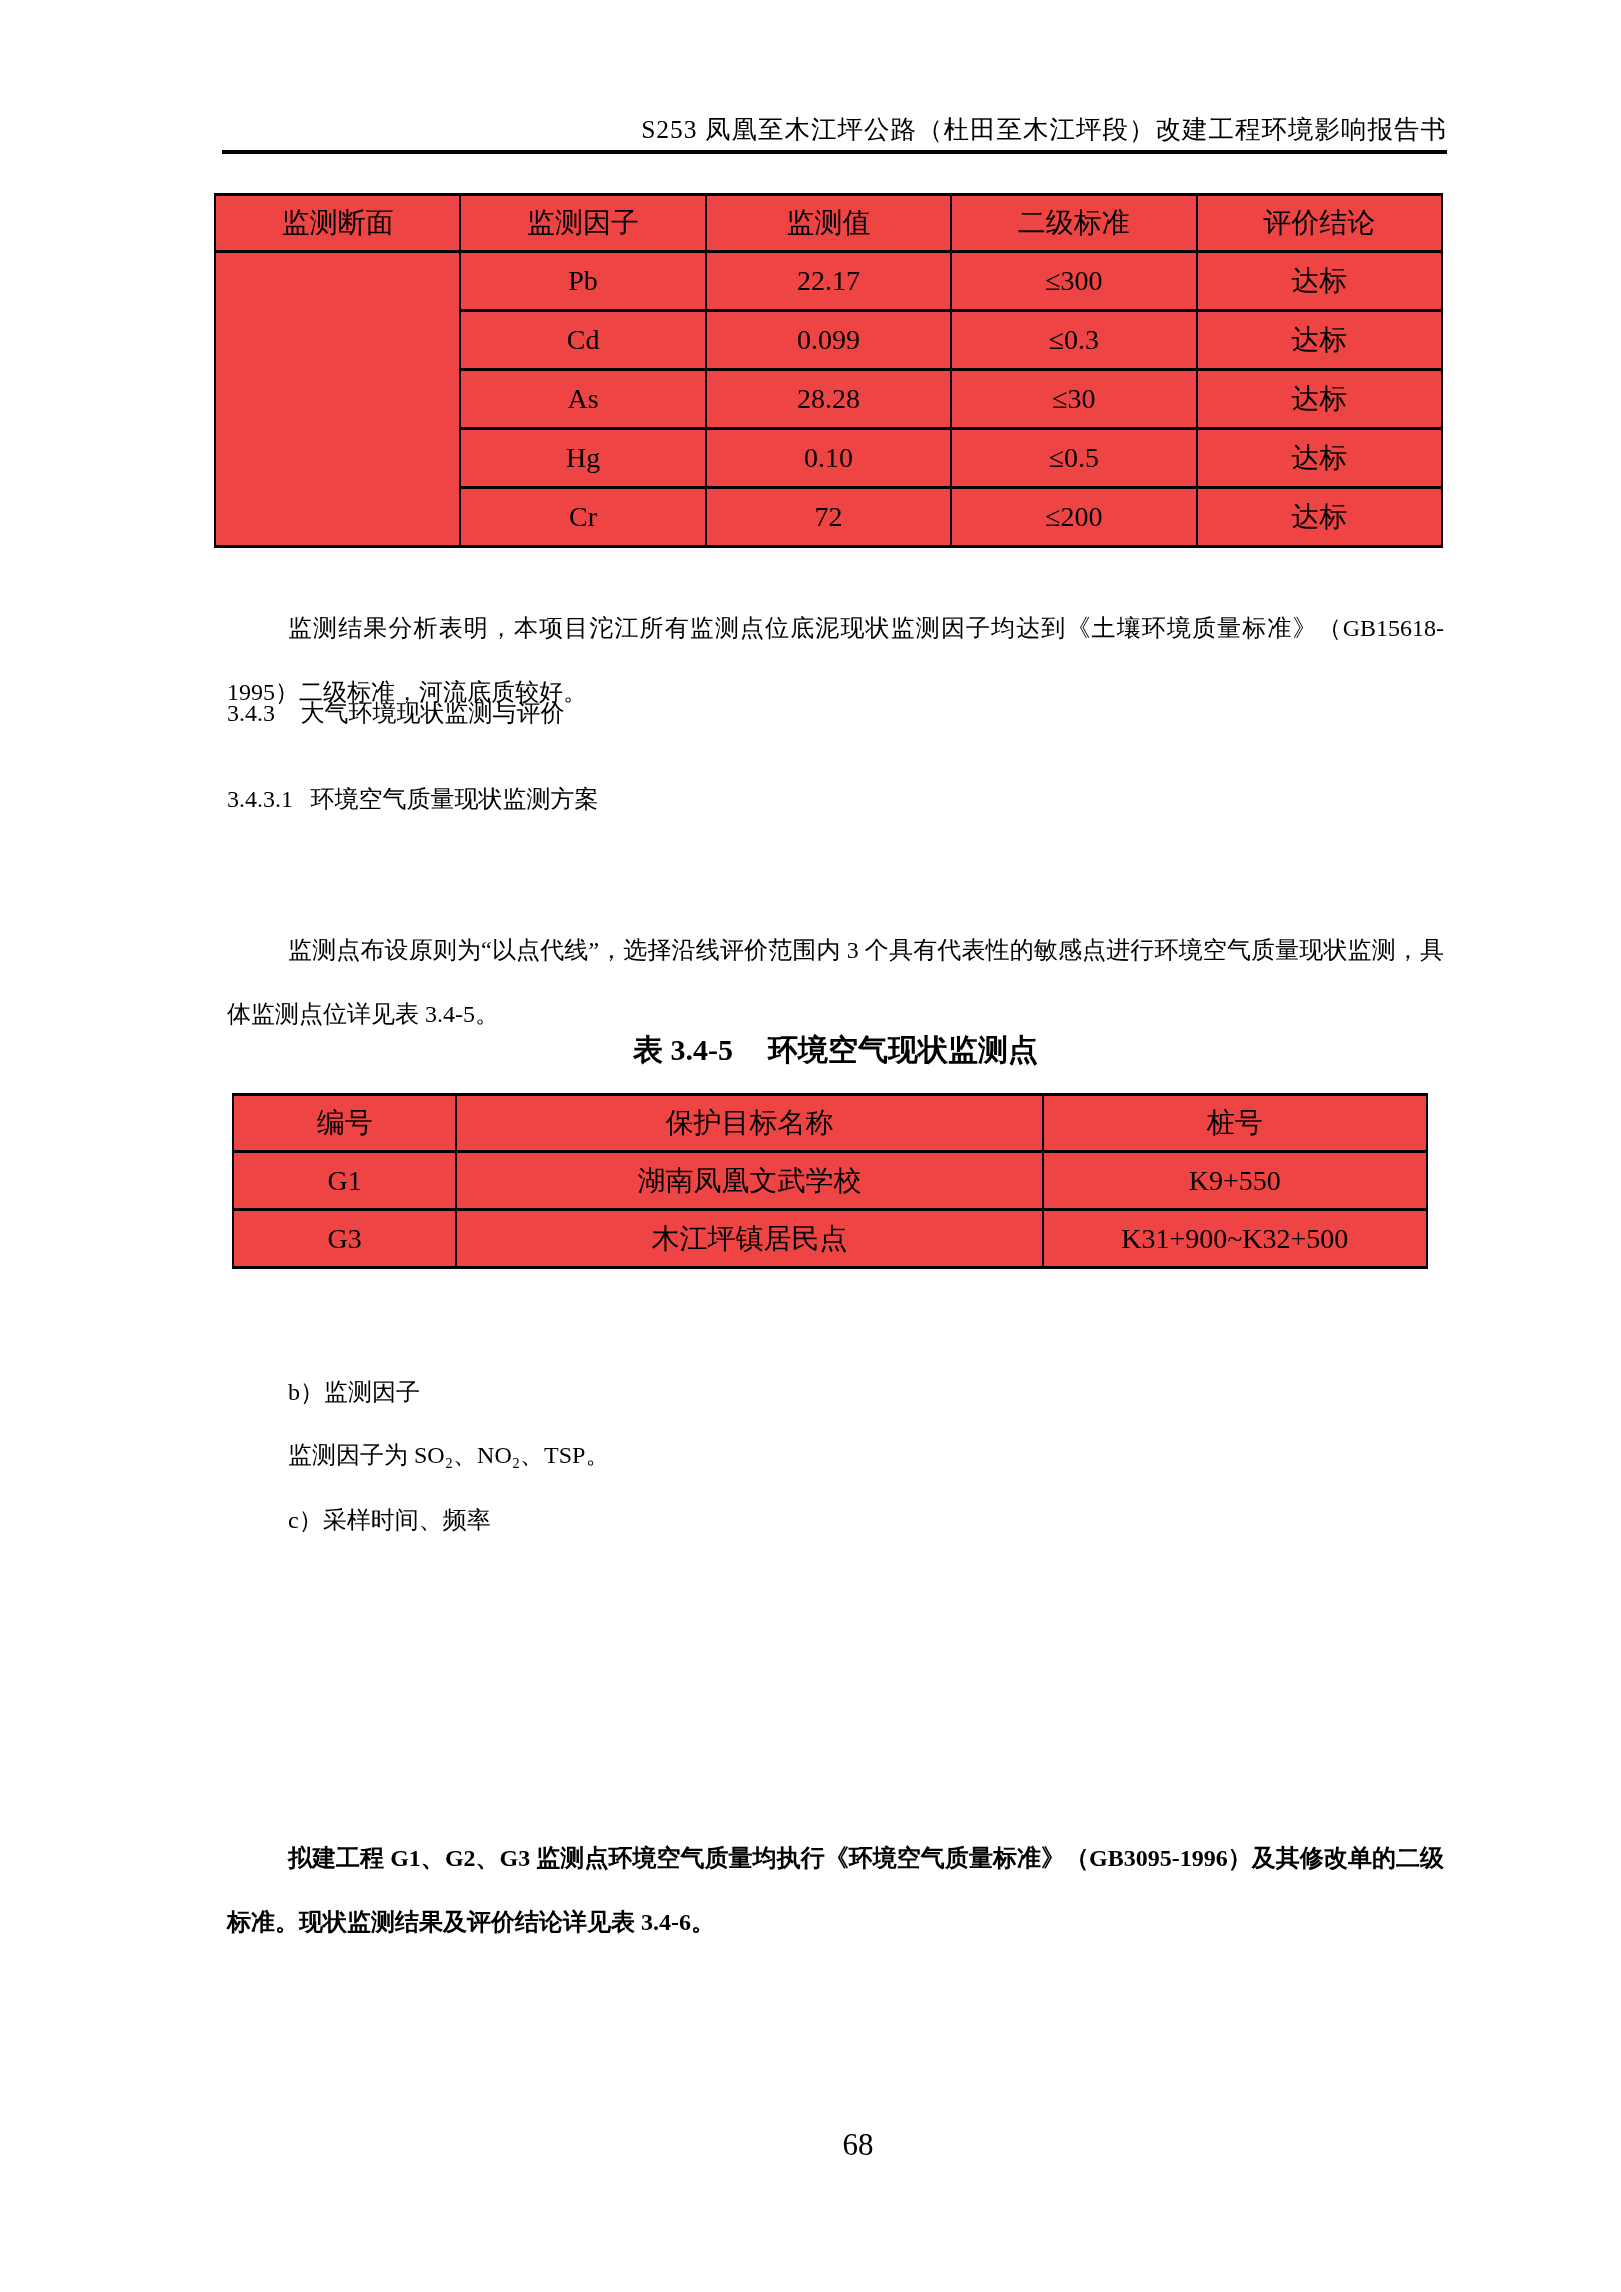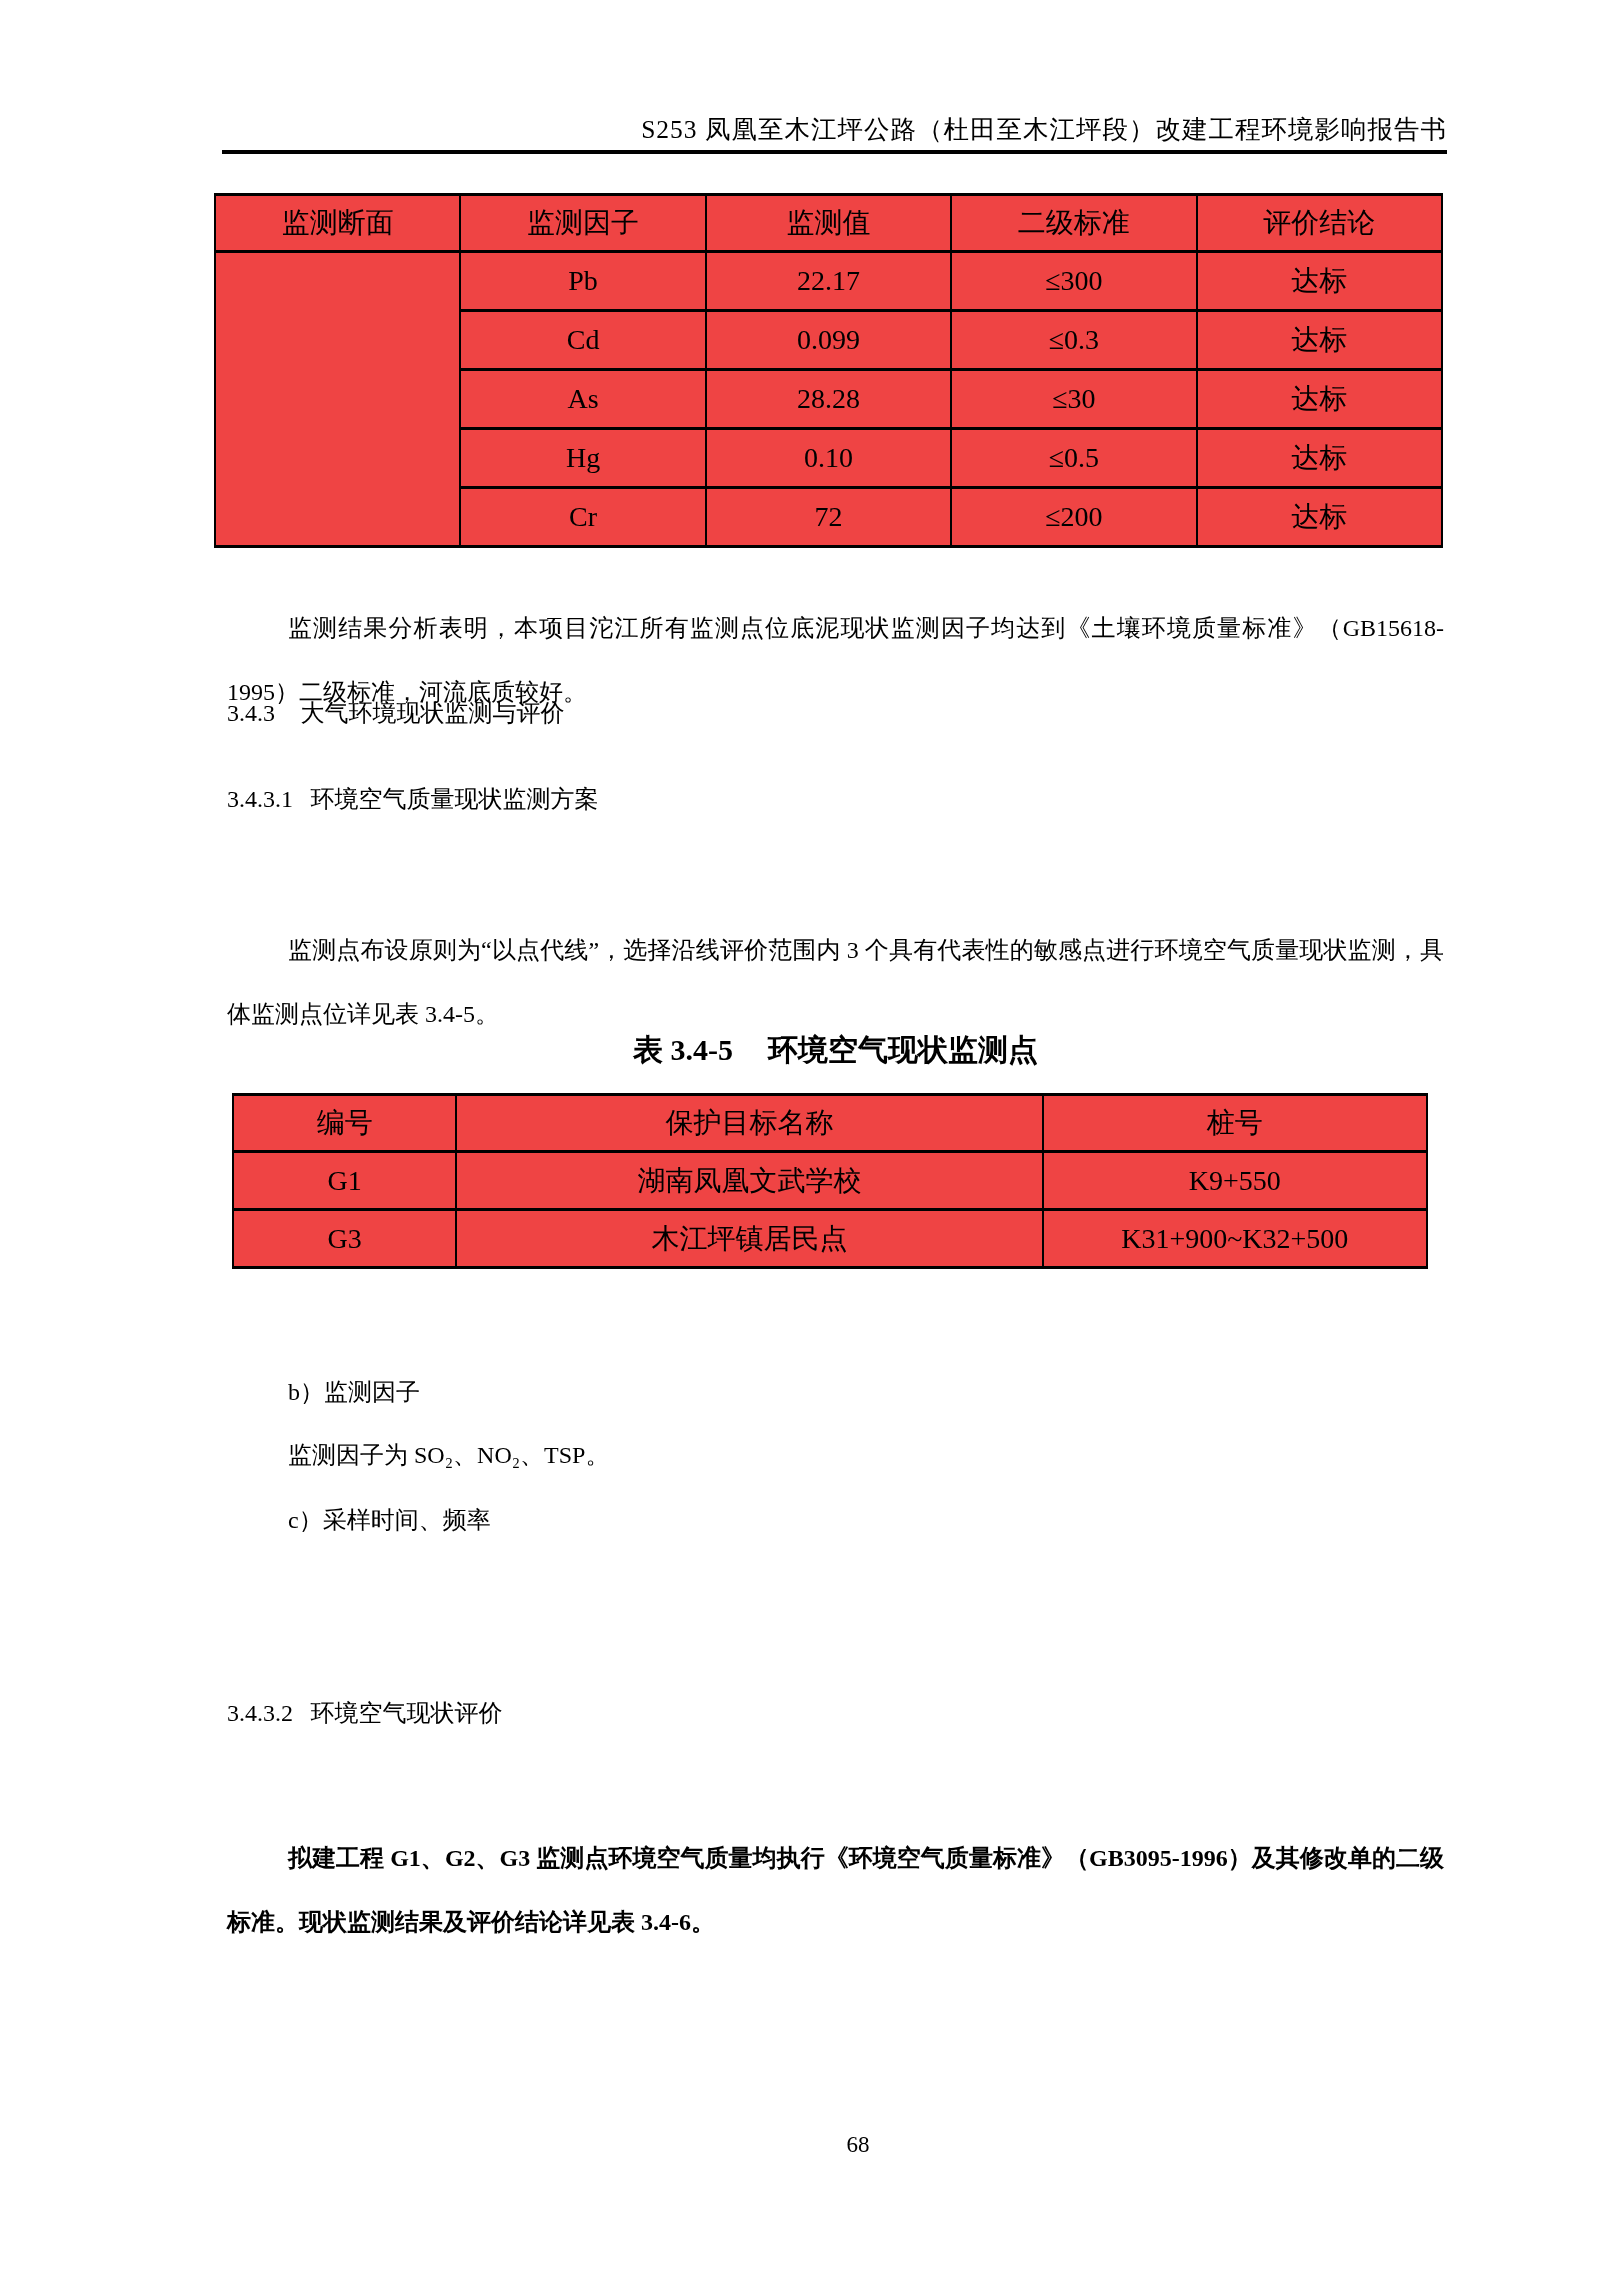--- a/index.html
+++ b/index.html
@@ -45,21 +45,21 @@
   .indent { text-indent:61px; }
   .pad-item { padding-left:61px; }
   .caption {
     position:absolute; left:227px; width:1217px;
     text-align:center; font-weight:bold; font-size:30px; line-height:64px;
   }
   .caption .cap-label { margin-right:35px; }
   .h-num { margin-right:25.5px; }
   .page-number {
     position:absolute; top:2129px; left:804px; width:108px;
-    text-align:center; font-size:23px; line-height:31px;
+    text-align:center; font-size:31px; line-height:31px;
   }
 </style>
 </head>
 <body>
 
 <div class="page">
 
   <div class="header-title">S253 凤凰至木江坪公路（杜田至木江坪段）改建工程环境影响报告书</div>
   <div class="header-rule"></div>
 
@@ -159,22 +159,19 @@
     </tbody>
   </table>
 
   <div class="tblock pad-item" style="top:1360px;">b）监测因子</div>
 
   <div class="tblock pad-item" style="top:1423px;">监测因子为 SO₂、NO₂、TSP。</div>
 
   <div class="tblock pad-item" style="top:1488px;">c）采样时间、频率</div>
 
 
-  <div class="tblock" style="top:1681px;">
-    <span class="h-num" style="margin-right:17.6px;">3.4.3.2</span><span>环境空气现状评价</span>
-  </div>
 
   <p class="tblock indent" style="top:1802px;font-weight:bold;">拟建工程 G1、G2、G3 监测点环境空气质量均执行《环境空气质量标准》（GB3095-1996）及其修改单的二级标准。现状监测结果及评价结论详见表 3.4-6。</p>
 
   <div class="page-number">68</div>
 
 </div>
 
 
 </body></html>

